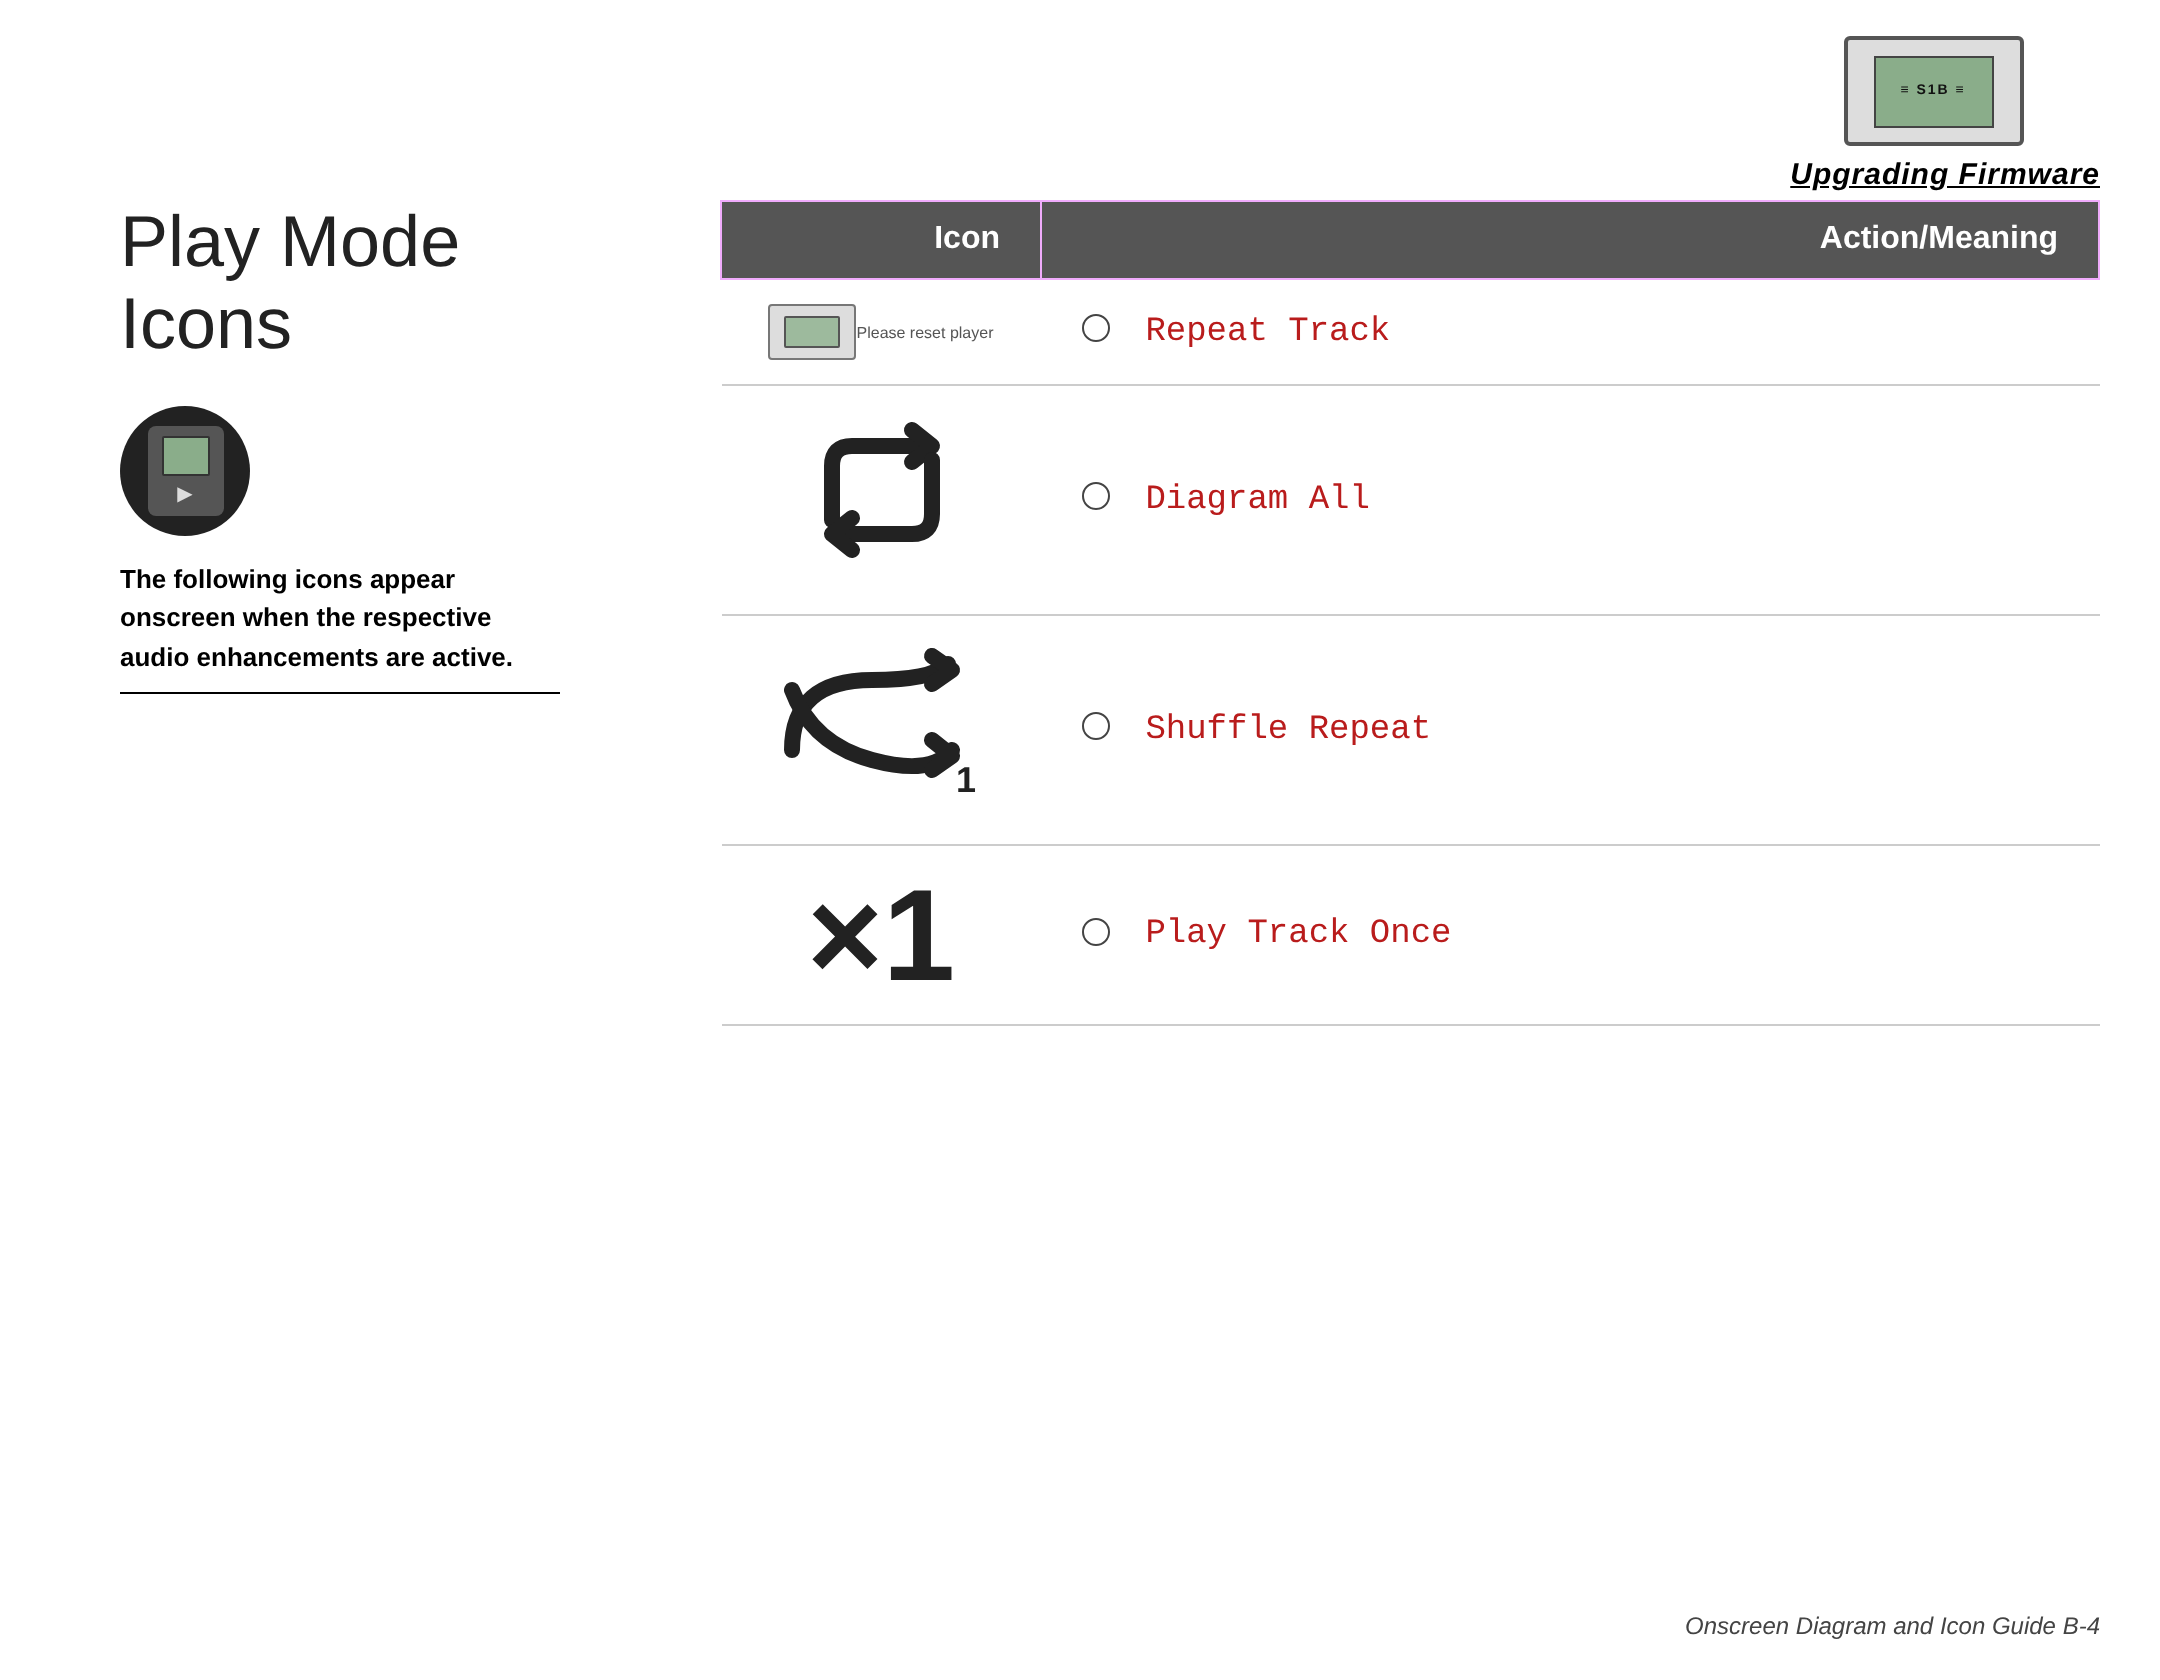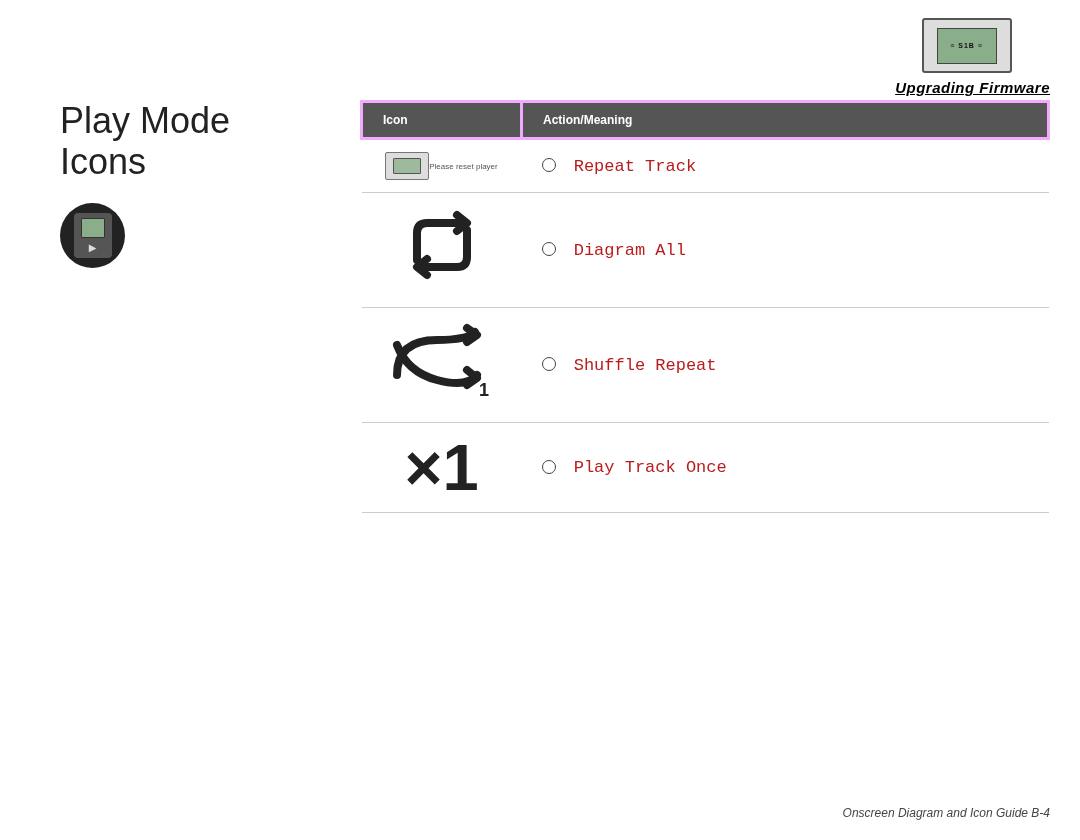--- a/index.html
+++ b/index.html
@@ -133,24 +133,24 @@
     .icon-table {
       width: 100%;
       border-collapse: collapse;
     }
     .icon-table thead tr {
       background: #555;
       color: #fff;
     }
     .icon-table thead th {
       padding: 10px 20px;
-      text-align: left;
-      font-size: 12px;
-      font-weight: bold;
-      border: 3px solid #f0abfc;
+      text-align: right;
+      font-size: 16px;
+      font-weight: bold;
+      border: 1px solid #f0abfc;
     }
     .icon-table tbody tr {
       border-bottom: 1px solid #ccc;
     }
     .icon-table tbody td {
       padding: 12px 20px;
       vertical-align: middle;
     }
     .td-icon {
       width: 160px;
@@ -237,20 +237,21 @@
     <div class="device-screen"></div>
   </div>
   <div class="firmware-title">Upgrading Firmware</div>
 </div>
 
 <div class="left-section">
   <div class="page-title">Play Mode Icons</div>
   <div class="device-icon-box">
     <div class="device-icon-inner"></div>
   </div>
+  <div class="description-text">The following icons appear onscreen when the respective audio enhancements are active.</div>
 </div>
 
 <div class="table-area">
   <table class="icon-table">
     <thead>
       <tr>
         <th>Icon</th>
         <th>Action/Meaning</th>
       </tr>
     </thead>

